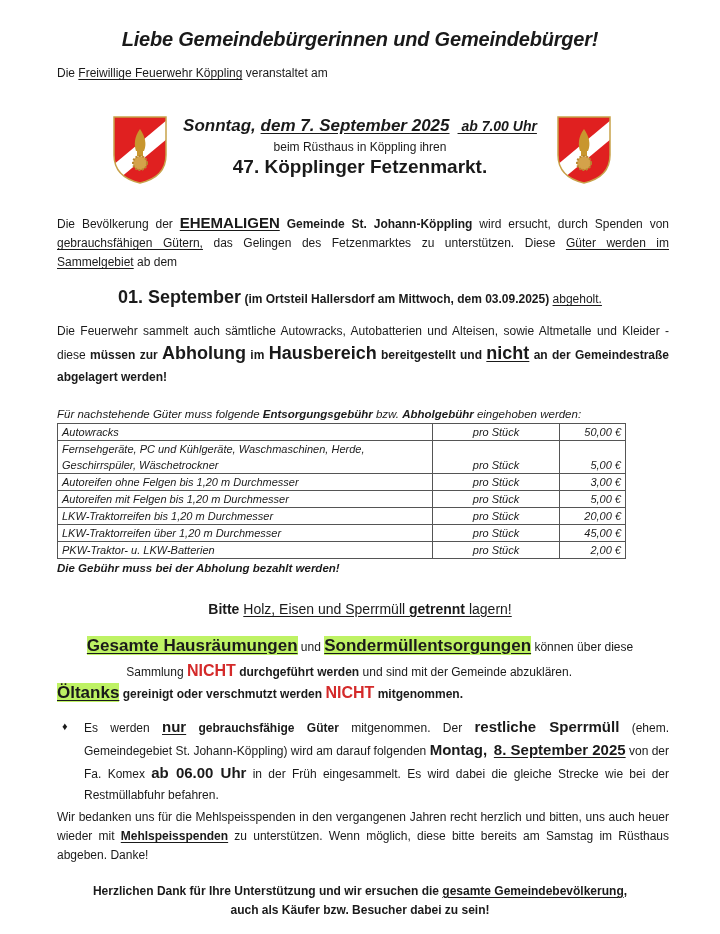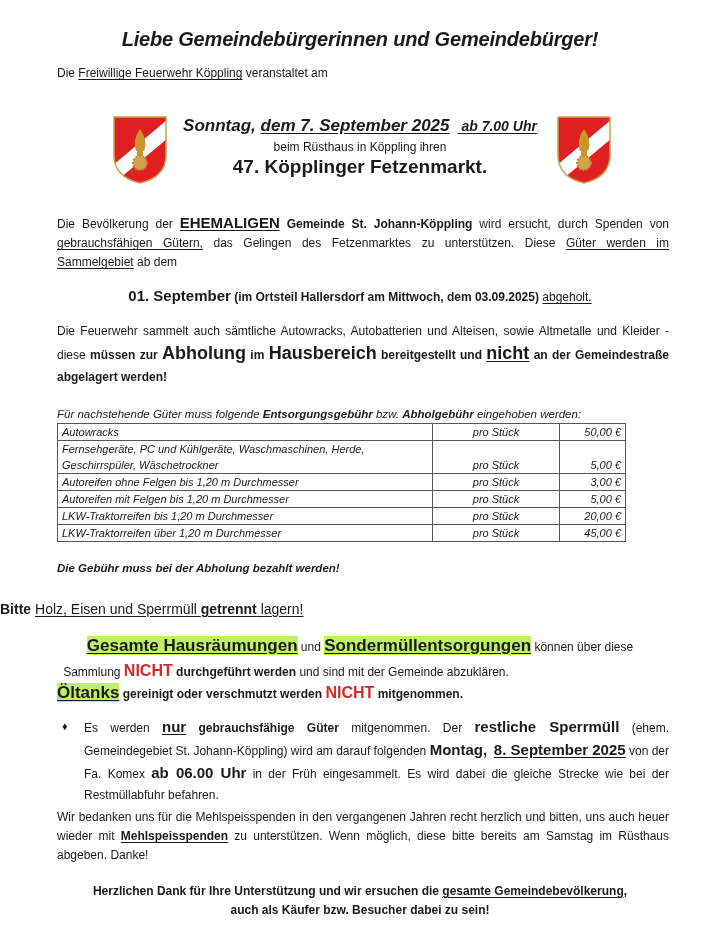--- a/index.html
+++ b/index.html
@@ -26,41 +26,41 @@
   #event-date { top: 116px; left: 0; width: 720px; text-align: center; font-size: 17px; font-weight: bold; font-style: italic; }
   #event-date .small { font-size: 14px; margin-left: 8px; }
   #event-place { top: 140px; left: 0; width: 720px; text-align: center; font-size: 12px; }
   #event-name { top: 156px; left: 0; width: 720px; text-align: center; font-size: 19px; font-weight: bold; }
 
   .para { left: 57px; width: 612px; font-size: 12px; line-height: 19px; text-align: justify; }
   #para-donation { top: 213px; }
   #para-donation .big { font-size: 15px; }
 
   #pickup-date { top: 287px; left: 0; width: 720px; text-align: center; font-size: 12px; }
-  #pickup-date .big { font-size: 15px; font-weight: bold; }
+  #pickup-date .big { font-size: 18px; font-weight: bold; }
 
   #para-collect { top: 320px; line-height: 22px; }
   #para-collect .big { font-size: 18px; }
 
   #fee-heading { top: 408px; left: 57px; font-size: 11.5px; font-style: italic; }
 
   #fee-table {
     top: 423px; left: 57px; width: 569px; border-collapse: collapse;
     font-size: 11px; font-style: italic;
   }
   #fee-table td { border: 1px solid #555; padding: 0 4px; height: 16px; line-height: 16px; vertical-align: bottom; }
   #fee-table td.c1 { width: 366px; }
   #fee-table td.c2 { width: 118px; text-align: center; }
   #fee-table td.c3 { text-align: right; }
   #fee-note { top: 562px; left: 57px; font-size: 11.5px; font-weight: bold; font-style: italic; }
 
-  #separate { top: 601px; left: 0; width: 720px; font-size: 14px; }
+  #separate { top: 601px; left: 0; width: 720px; text-align: center; font-size: 14px; }
   #bulk-line1 { top: 636px; left: 0; width: 720px; text-align: center; font-size: 12px; }
   #bulk-line1 .big { font-size: 17px; font-weight: bold; }
-  #bulk-line2 { top: 662px; left: 0; width: 572px; text-align: center; font-size: 12px; }
+  #bulk-line2 { top: 662px; left: 0; width: 572px; text-align: right; font-size: 12px; }
   #bulk-line2 .big { font-size: 16px; font-weight: bold; }
   #oil-line { top: 683px; left: 57px; font-size: 12px; }
   #oil-line .big { font-size: 17px; font-weight: bold; margin-top: 20px; }
   #oil-line .red-big { font-size: 16px; font-weight: bold; }
 
   #bullet-glyph { top: 720px; left: 62px; font-size: 11px; }
   #bullet-text { top: 716px; left: 84px; width: 585px; font-size: 12px; line-height: 21px; text-align: justify; }
   #bullet-text .big { font-size: 15px; font-weight: bold; }
 
   #para-thanks { top: 808px; line-height: 19px; }
@@ -144,20 +144,25 @@
   <tr>
     <td class="c1">LKW-Traktorreifen bis 1,20 m Durchmesser</td>
     <td class="c2">pro Stück</td>
     <td class="c3">20,00 €</td>
   </tr>
   <tr>
     <td class="c1">LKW-Traktorreifen über 1,20 m Durchmesser</td>
     <td class="c2">pro Stück</td>
     <td class="c3">45,00 €</td>
   </tr>
+  <tr>
+    <td class="c1">PKW-Traktor- u. LKW-Batterien</td>
+    <td class="c2">pro Stück</td>
+    <td class="c3">2,00 €</td>
+  </tr>
 </tbody>
   </table>
 <div id="fee-note" class="abs">Die Gebühr muss bei der Abholung bezahlt werden!</div>
 
 <div id="separate" class="abs"><span class="b">Bitte</span> <span class="u"><span>Holz, Eisen und Sperrmüll </span><span class="b">getrennt</span><span> lagern!</span></span></div>
 
 <div id="bulk-line1" class="abs"><span class="big u hl">Gesamte Hausräumungen</span><span> und </span><span class="big u hl">Sondermüllentsorgungen</span><span> können über diese</span></div>
 <div id="bulk-line2" class="abs"><span>Sammlung </span><span class="big red">NICHT</span><span class="b"> durchgeführt werden</span><span> und sind mit der Gemeinde abzuklären.</span></div>
 
 <div id="oil-line" class="abs"><span class="big u hl">Öltanks</span><span class="b"> gereinigt oder verschmutzt werden </span><span class="red-big red">NICHT</span><span class="b"> mitgenommen.</span></div>

